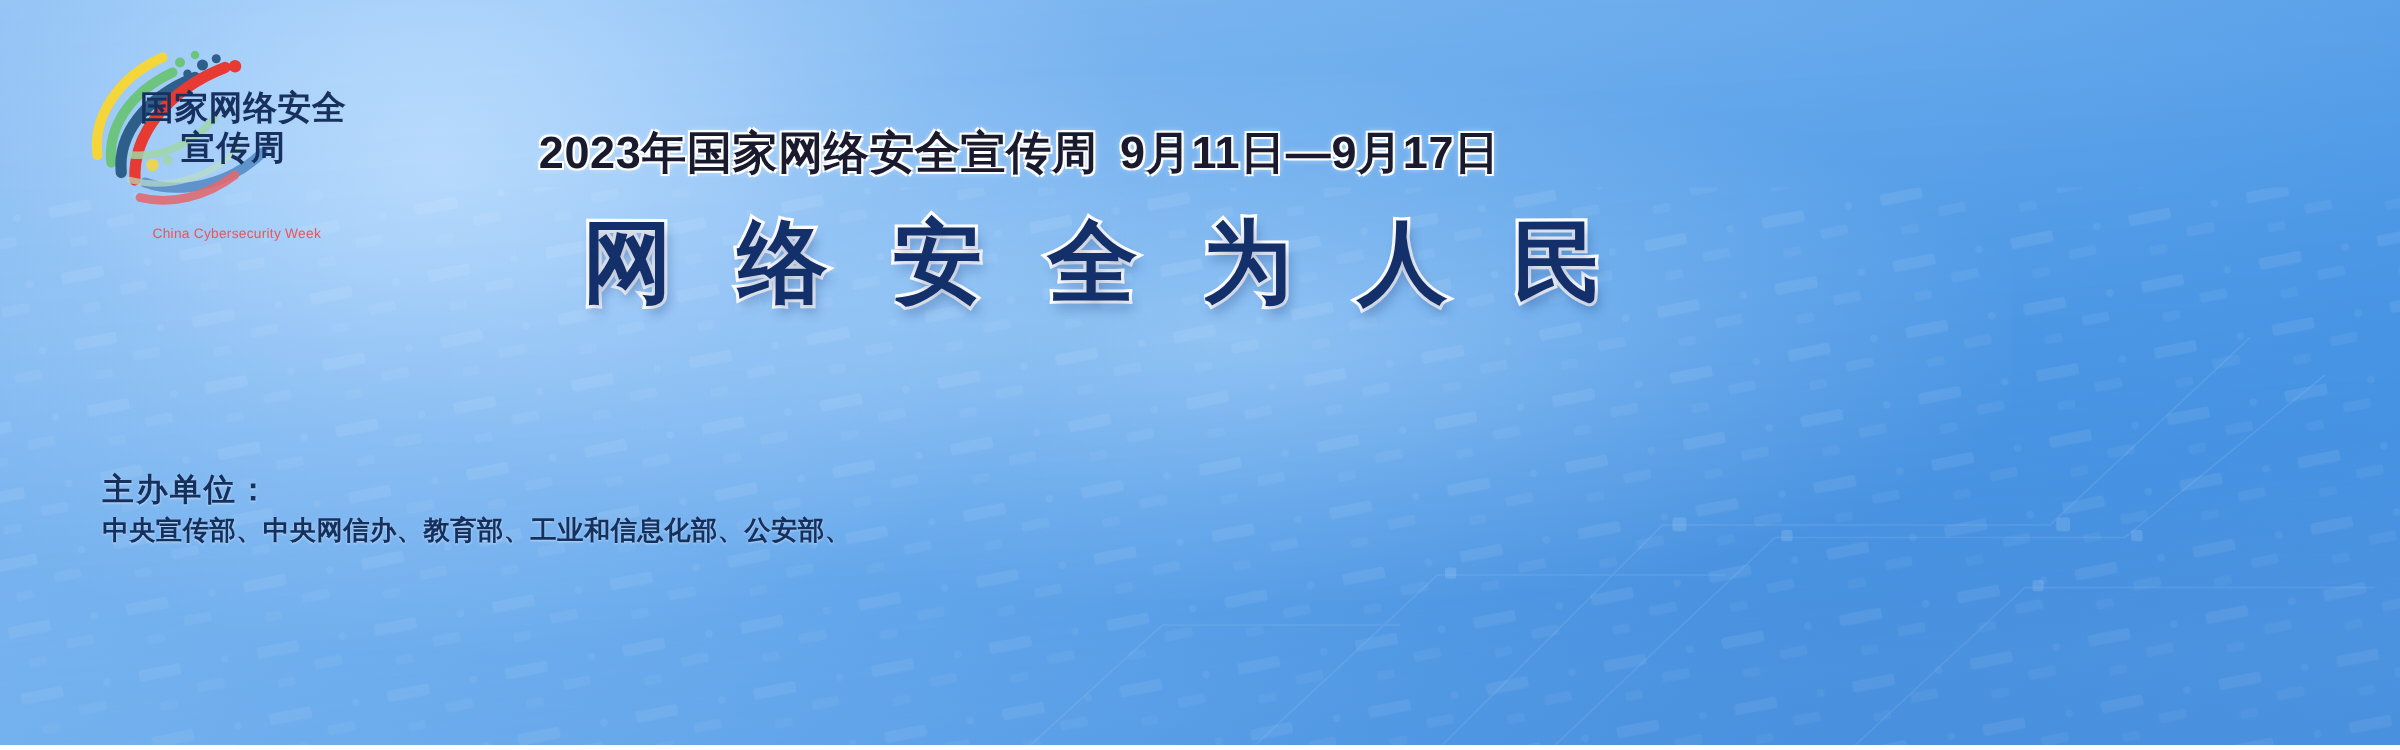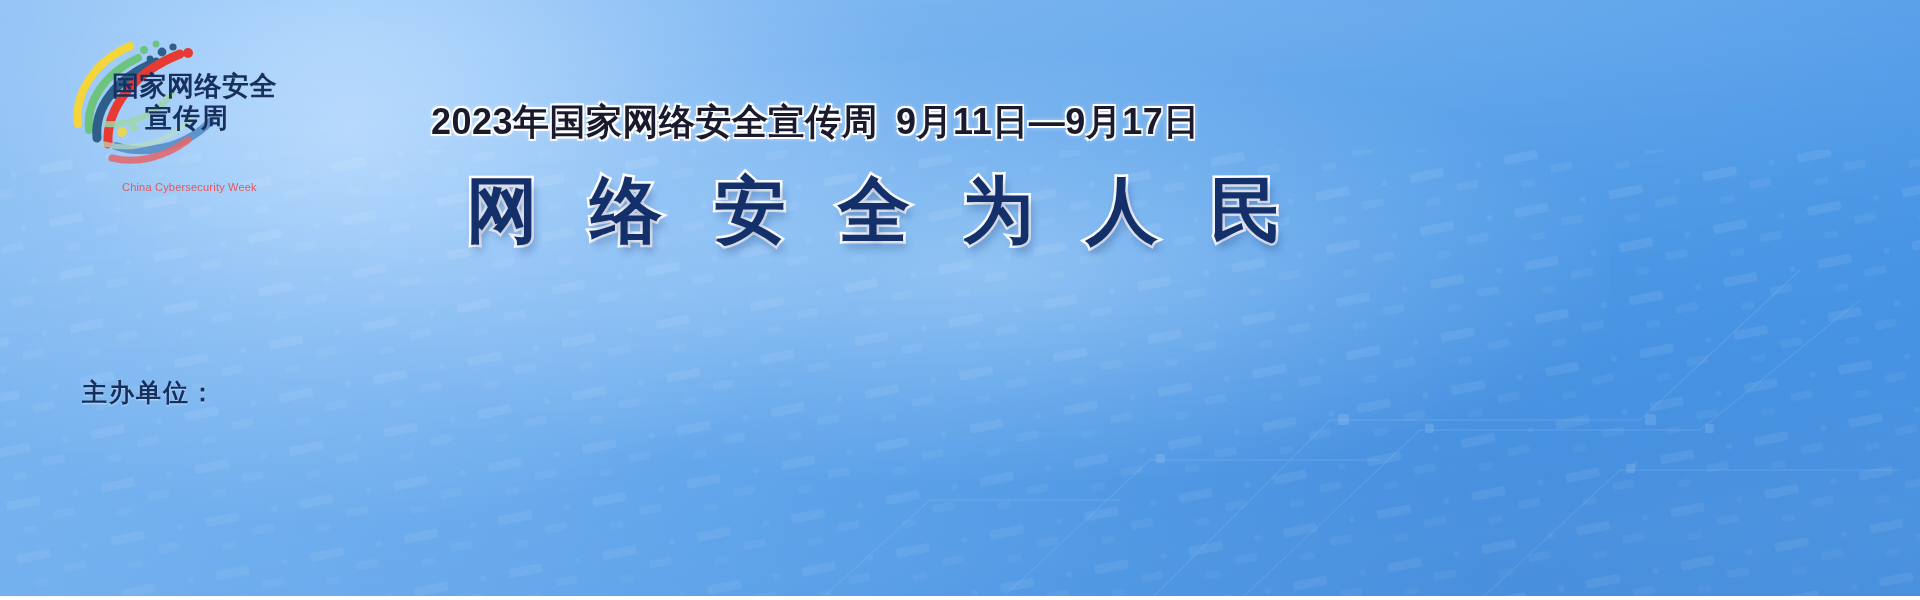--- a/index.html
+++ b/index.html
@@ -169,15 +169,16 @@
   <div class="event-line">
     <span>2023年国家网络安全宣传周</span><span class="dates">9月11日—9月17日</span>
   </div>
 
   <div class="slogan">
     <div class="slogan-line">网 络 安 全 为 人 民</div>
   </div>
 
   <div class="org">
     <div class="org-title">主办单位：</div>
+    <div class="org-line">中央宣传部、中央网信办、教育部、工业和信息化部、公安部、</div>
   </div>
 
 </div>
 
 </body></html>

